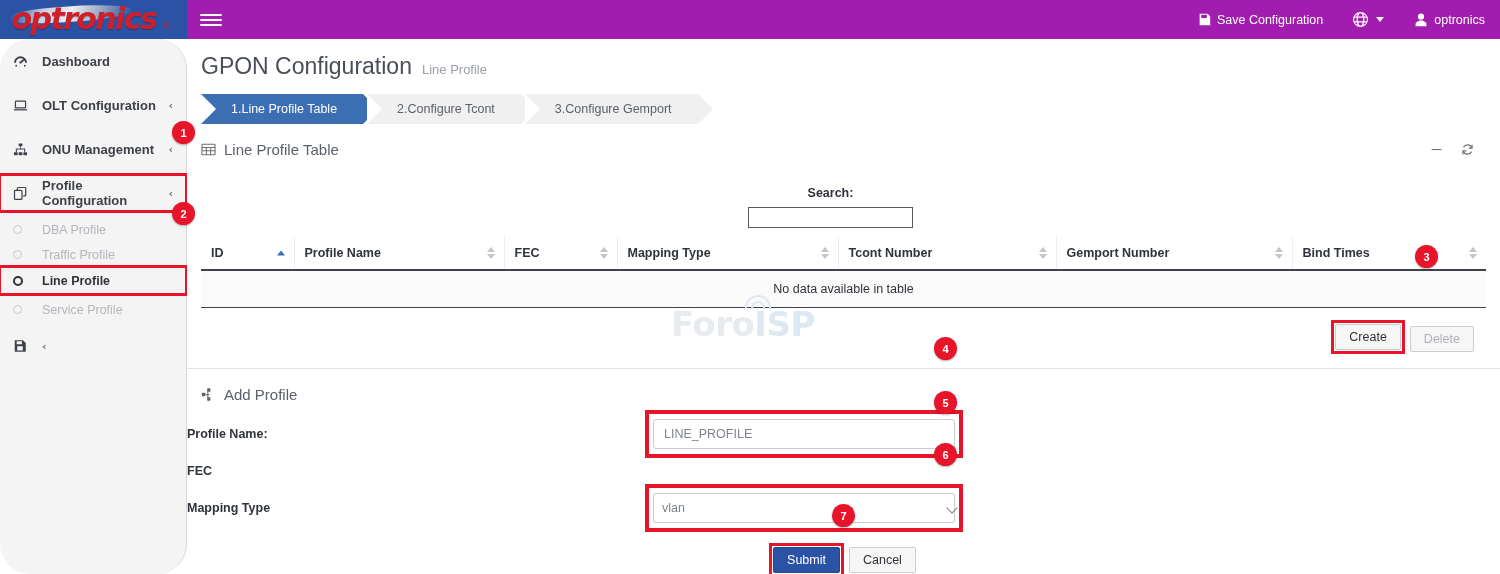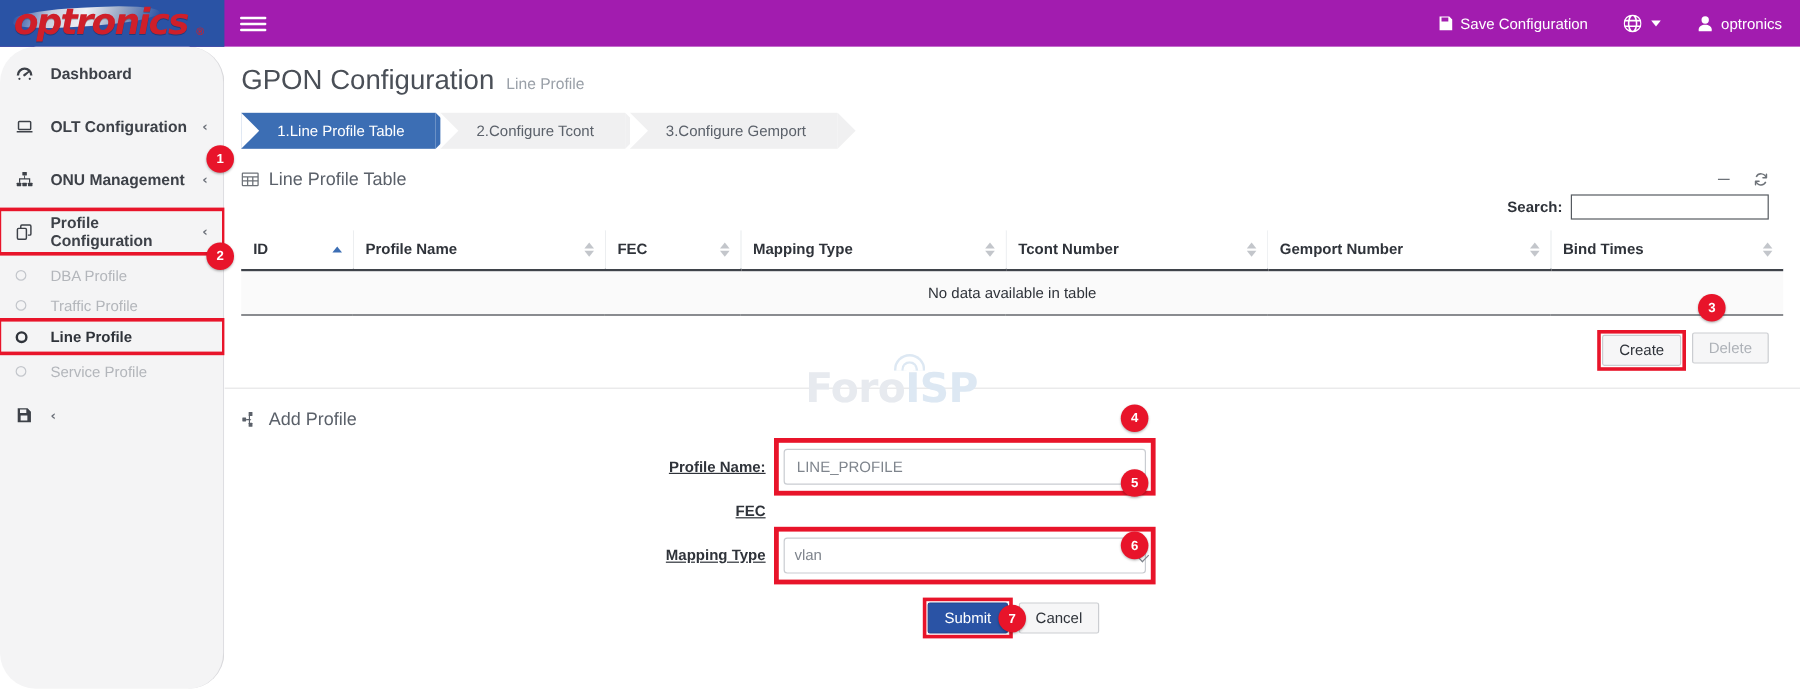--- a/index.html
+++ b/index.html
@@ -165,21 +165,21 @@
     display: flex; align-items: center;
     margin: 12px 14px 0 14px; height: 26px;
   }
   .panel-title { font-size: 15px; color: #5b616a; display: flex; align-items: center; gap: 8px; }
   .panel-tools { margin-left: auto; display: flex; align-items: center; gap: 18px; padding-right: 12px; }
   .tool-btn { cursor: pointer; color: #6d7278; display: inline-flex; }
 
   
   .search-row {
     display: flex; justify-content: flex-end; align-items: center;
-    margin: 0 14px 0 0; padding-right: 12px; gap: 7px;
+    margin: 24px 14px 0 0; padding-right: 12px; gap: 7px; flex-direction: column;
   }
   .search-label { font-size: 12.5px; color: #2f333a; font-weight: 700; }
   .search-input {
     width: 165px; height: 21px;
     border: 1px solid #555a60; background: #ffffff;
     font-size: 12px; padding: 0 4px;
     font-family: "Liberation Sans", sans-serif;
   }
 
   
@@ -214,21 +214,21 @@
   .sort-ind.asc .sort-up { border-bottom-color: #3c6eb4; }
   #tbl td.empty {
     text-align: center; padding: 11px 10px;
     color: #2f333a; font-size: 12.5px;
     border-bottom: 1px solid #3f434a;
     background: #fafafa;
   }
 
   
   .tbl-actions {
-    display: flex; justify-content: flex-end; align-items: flex-start;
+    display: flex; justify-content: flex-end; align-items: flex-end;
     gap: 7px; margin: 14px 14px 0 0; padding-right: 12px;
     position: relative;
   }
   .btn {
     font-size: 12.5px; padding: 5px 13px;
     border: 1px solid #cbcdd1; background: #f6f6f7; color: #2f333a;
     border-radius: 2px; cursor: pointer;
     font-family: "Liberation Sans", sans-serif;
   }
   .btn.disabled { color: #aeb2b8; background: #f6f6f7; cursor: default; }
@@ -241,22 +241,22 @@
     display: flex; align-items: center;
     margin: 13px 14px 0 14px; height: 24px;
   }
   #form { margin-top: 13px; }
   .frow {
     display: flex; align-items: center;
     margin-bottom: 15px;
     position: relative;
   }
   .flabel {
-    width: 466px; text-align: right; padding-right: 15px;
-    font-size: 12.5px; font-weight: 700; color: #2f333a; text-decoration: underline;
+    width: 466px; padding-right: 15px;
+    font-size: 12.5px; font-weight: 700; color: #2f333a;
   }
   .fctl { position: relative; width: 314px; }
   .finput {
     width: 302px; height: 30px;
     border: 1px solid #c9ccd1; border-radius: 3px;
     padding: 0 10px; font-size: 12.5px; color: #7f858d;
     background: #ffffff;
     font-family: "Liberation Sans", sans-serif;
   }
   .fselect {

